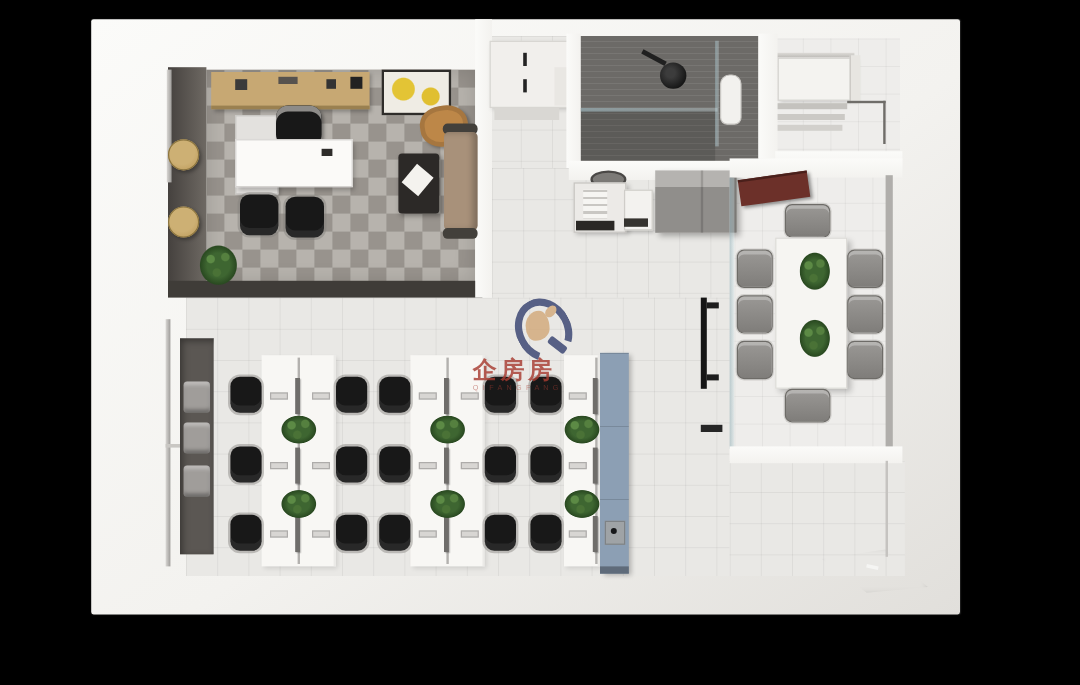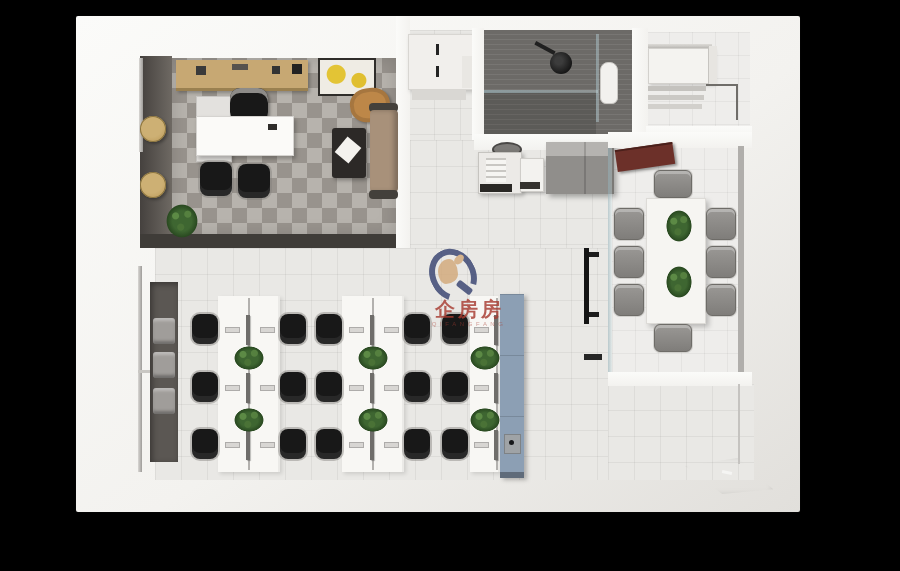--- a/index.html
+++ b/index.html
@@ -39,21 +39,21 @@
   .divider{position:absolute;top:2px;bottom:2px;width:2px;background:#b3b1ae;}
   .screen{position:absolute;width:4px;background:var(--monitor);box-shadow:1px 1px 1px rgba(0,0,0,.25);}
   .kb{position:absolute;width:13px;height:4px;background:#d8d6d3;border:1px solid #aeacaa;}
   .pouf{width:26px;height:26px;border-radius:50%;
       background:radial-gradient(circle at 45% 40%,#cdb074 50%,var(--pouf) 75%,#97804c 100%);
       box-shadow:inset 0 0 0 1px #8a743f,2px 2px 3px rgba(0,0,0,.3);}
   .cushion{width:22px;height:26px;background:#a09d9a;border-radius:3px;
       box-shadow:inset 0 3px 3px rgba(255,255,255,.3),inset 0 -3px 3px rgba(0,0,0,.3);}
   .metal{background:linear-gradient(90deg,#d9d7d4,#9e9c99);}
   
-  #wm{width:110px;text-align:right;z-index:50;}
+  #wm{width:110px;text-align:left;z-index:50;}
   #wm-title{font-size:20px;font-weight:bold;color:var(--wm-red);letter-spacing:3px;opacity:.82;line-height:22px;}
   #wm-sub{font-size:6px;color:var(--wm-red);opacity:.5;letter-spacing:1px;margin-top:1px;}
   #wm-logo{position:relative;width:54px;height:52px;margin:0 auto;opacity:.8;}
   #wm-ring{position:absolute;left:8px;top:2px;width:34px;height:42px;border:6px solid var(--wm-navy);
       border-radius:50%;border-bottom-color:transparent;transform:rotate(-28deg);}
   #wm-tail{position:absolute;left:34px;top:38px;width:17px;height:7px;background:var(--wm-navy);
       border-radius:2px;transform:rotate(38deg);}
   #wm-blob{position:absolute;left:16px;top:13px;width:20px;height:25px;background:var(--wm-tan);
       border-radius:55% 45% 60% 40%/50% 60% 40% 50%;}
   #wm-leaf{position:absolute;left:33px;top:8px;width:8px;height:11px;background:var(--wm-tan);

